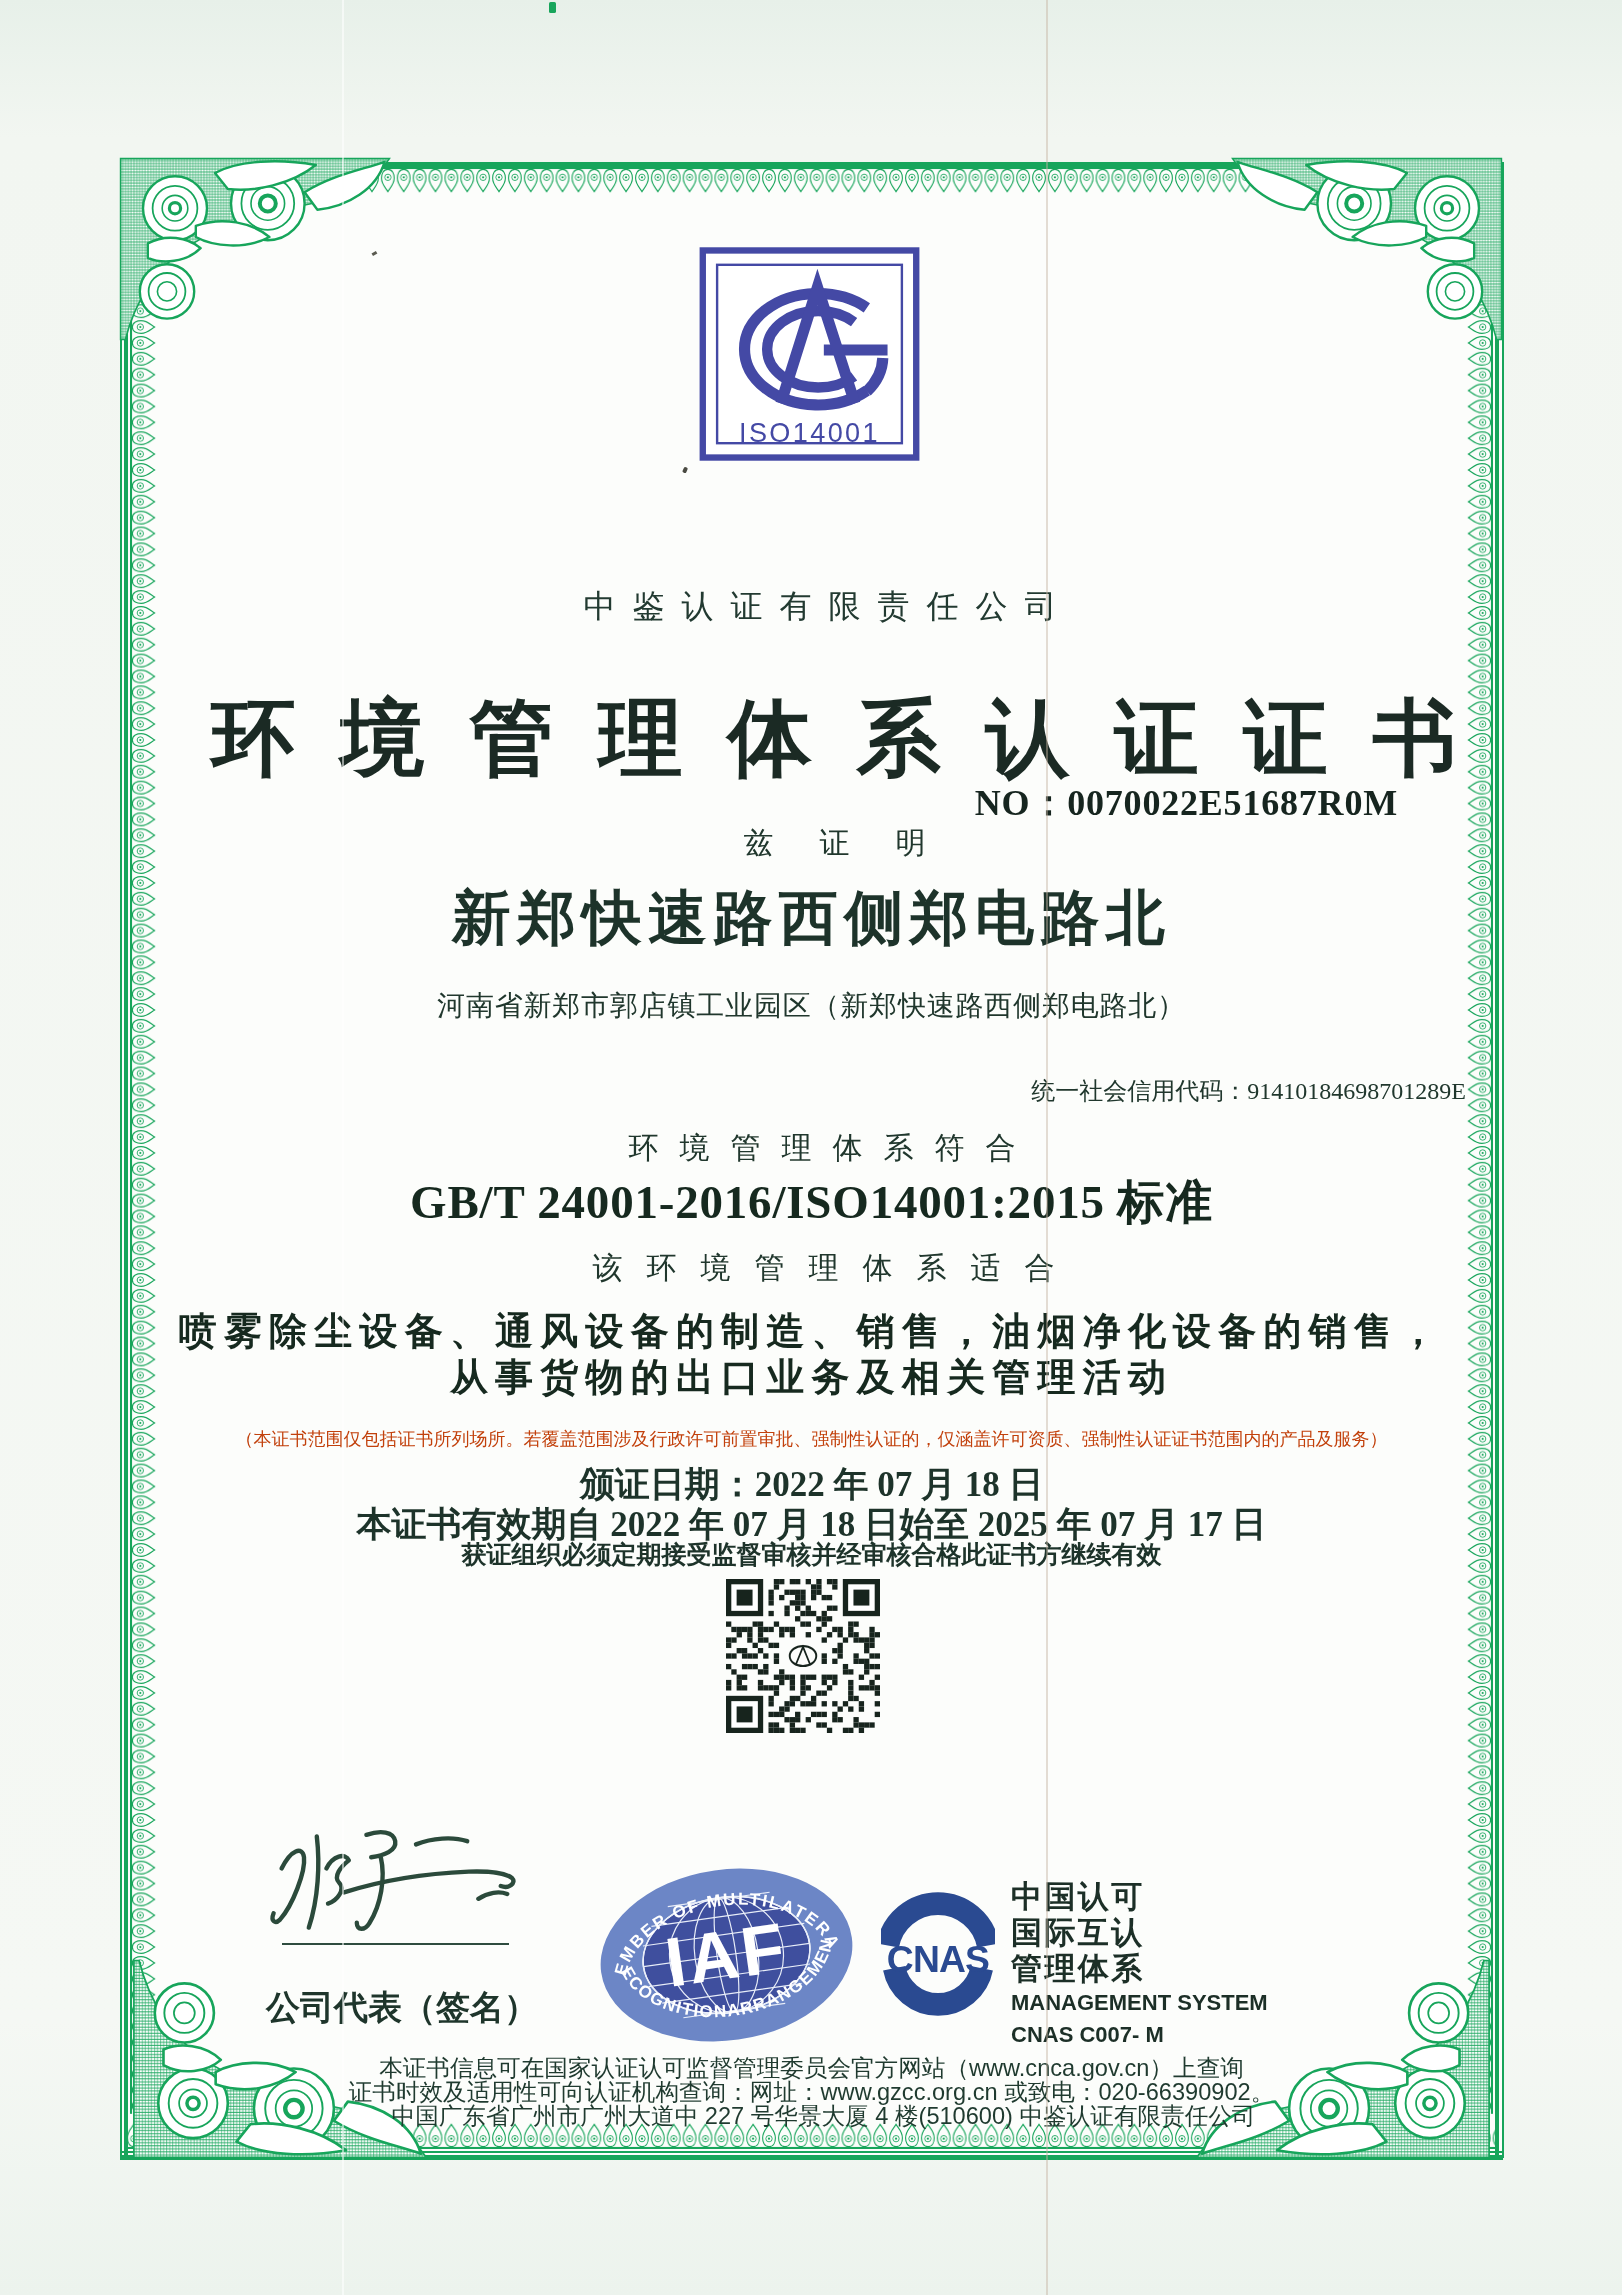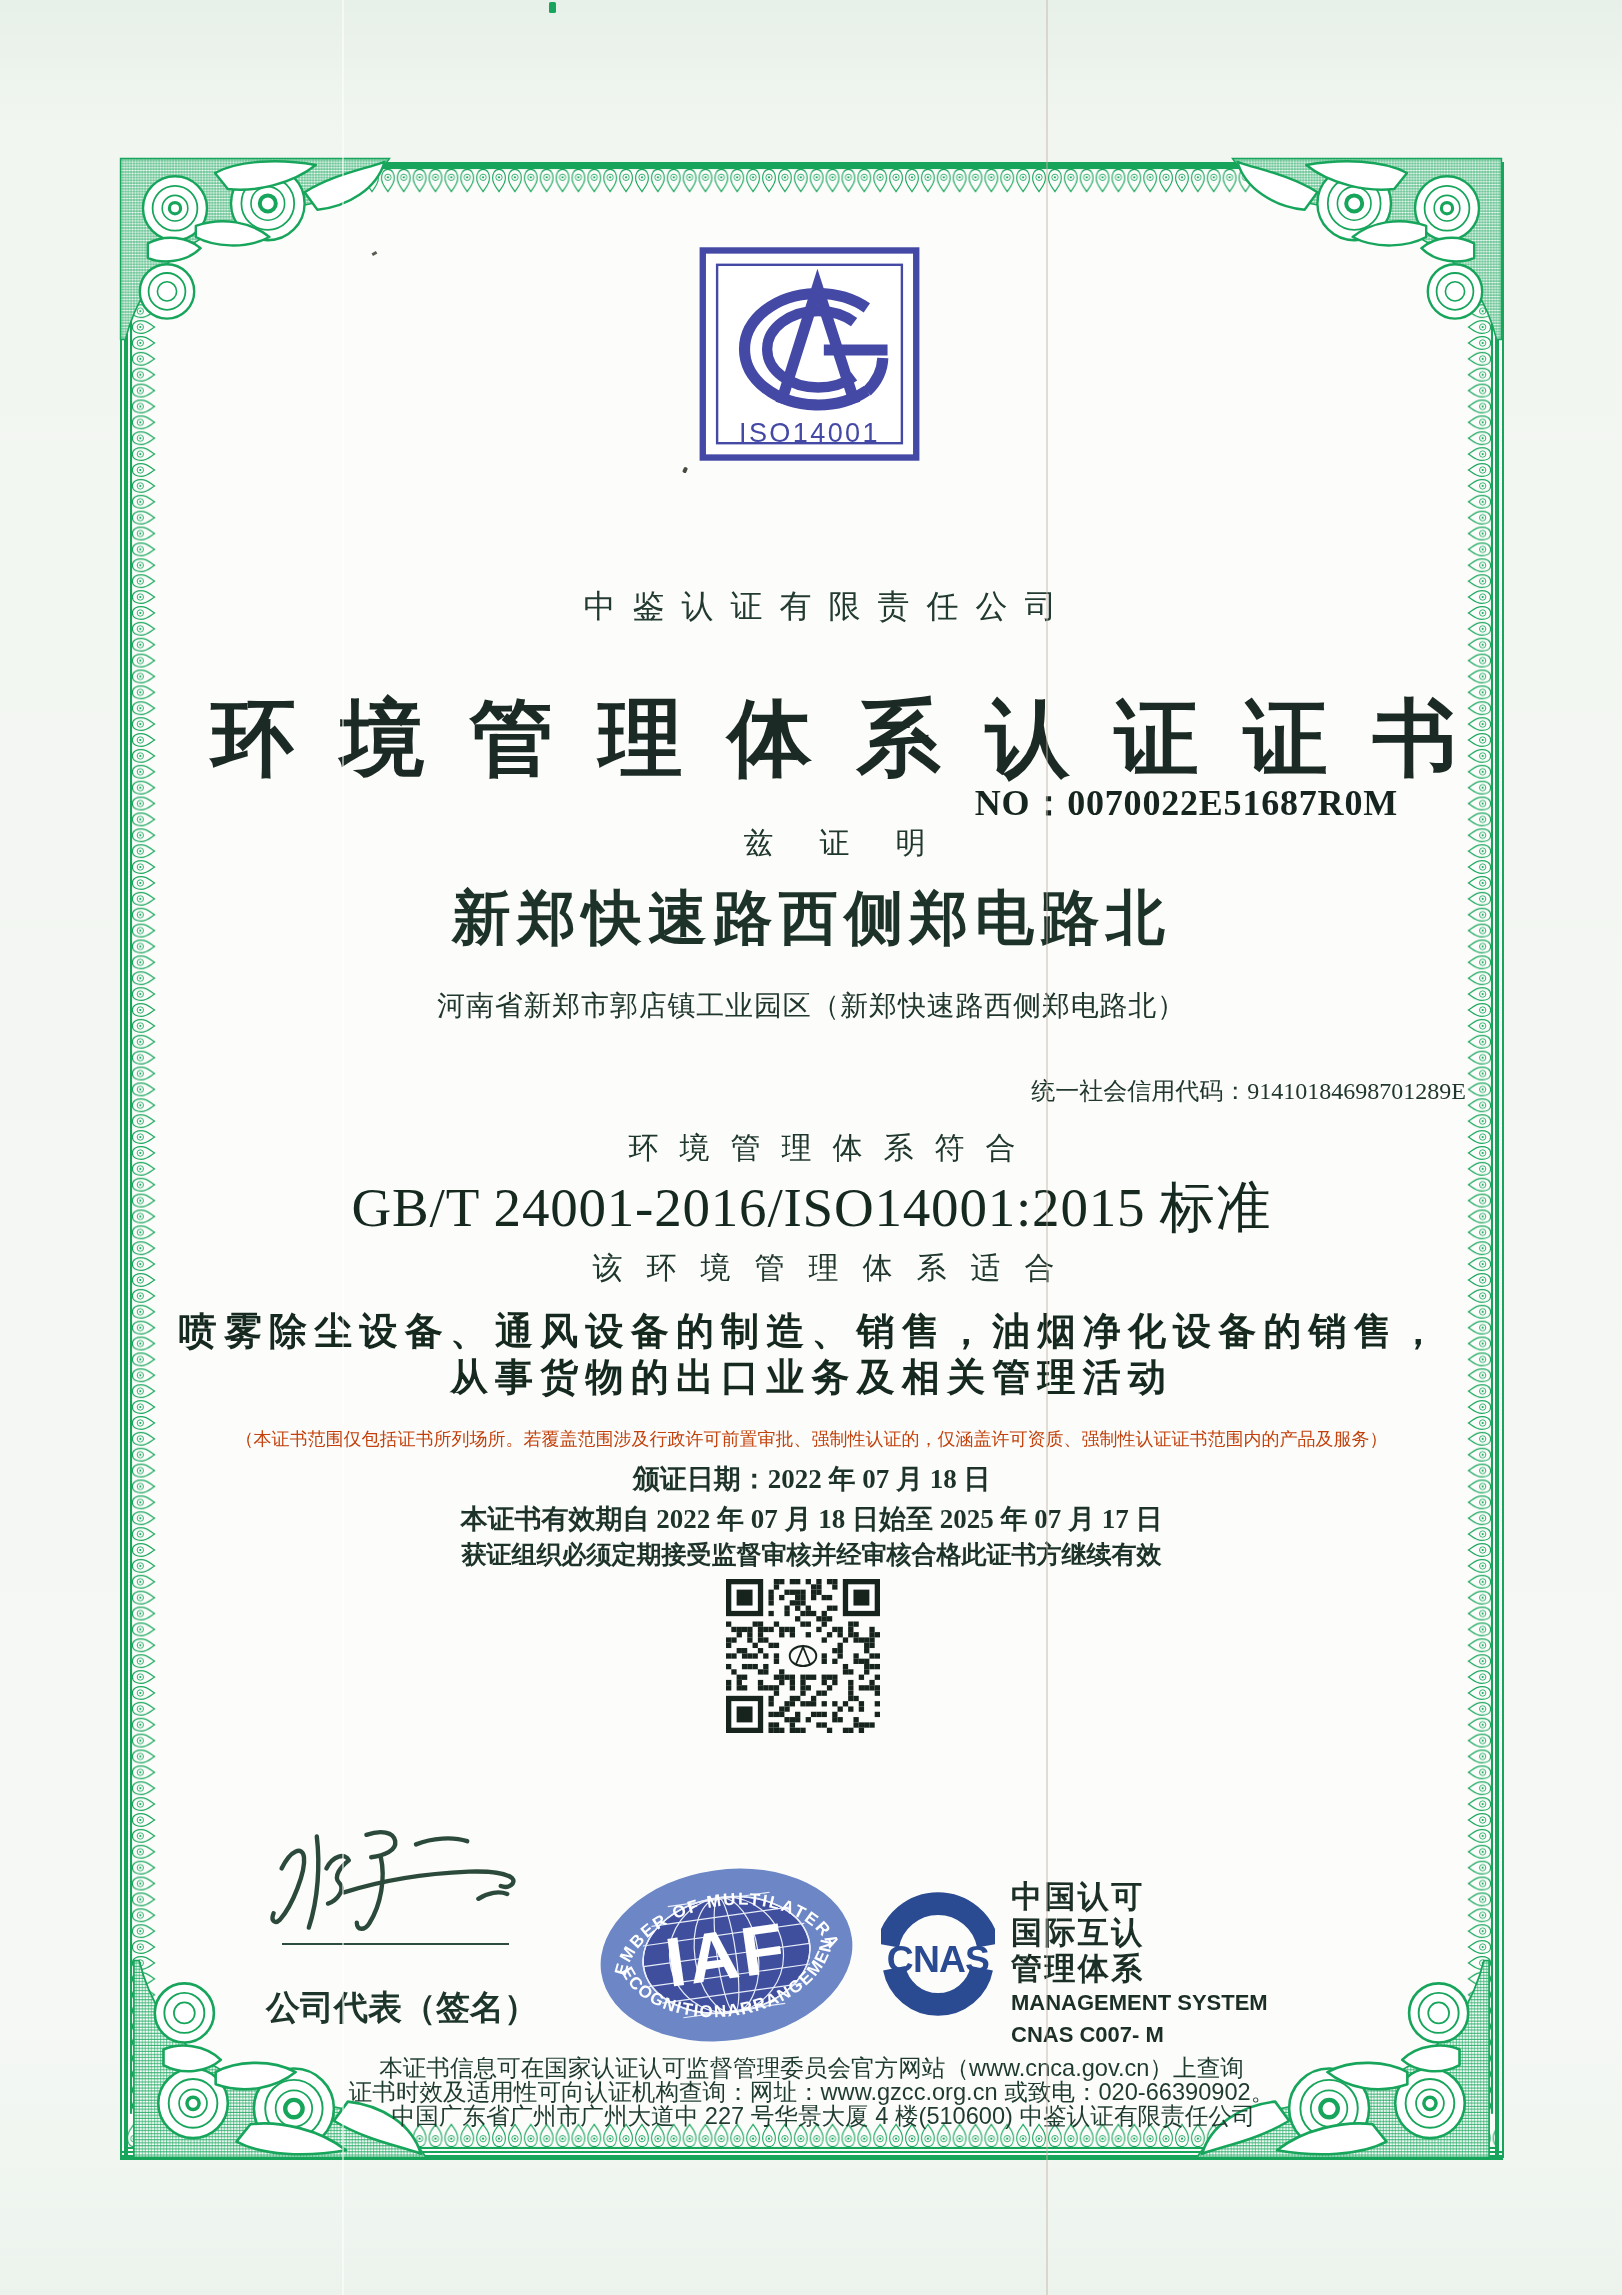--- a/index.html
+++ b/index.html
@@ -22,27 +22,27 @@
   .sans{font-family:"Liberation Sans","DejaVu Sans",sans-serif;}
 
   .issuer{top:585px;font-size:32px;letter-spacing:17px;padding-left:17px;font-weight:500;color:#223A31;}
   .cert-title{top:682px;font-size:84px;font-weight:700;letter-spacing:45px;padding-left:45px;color:#1B2A24;}
   .no-line{top:779px;right:225px;font-size:36px;font-weight:700;color:#16251F;letter-spacing:0.8px;}
   .hereby{top:823px;font-size:30px;letter-spacing:46px;padding-left:46px;font-weight:500;}
   .company{top:879px;font-size:59px;font-weight:600;letter-spacing:6.4px;color:#1D332A;}
   .address{top:987px;font-size:28px;font-weight:500;letter-spacing:0.8px;}
   .credit{top:1075px;right:157px;font-size:24px;font-weight:500;}
   .conform{top:1128px;font-size:30px;letter-spacing:21px;padding-left:21px;font-weight:500;}
-  .standard{top:1171px;font-size:55px;font-weight:400;color:#16291F;letter-spacing:0.8px;}
+  .standard{top:1171px;font-size:47px;font-weight:700;color:#16291F;letter-spacing:0.8px;}
   .suitable{top:1248px;font-size:30px;letter-spacing:24px;padding-left:24px;font-weight:500;}
   .scope{font-size:38px;font-weight:700;letter-spacing:7.2px;color:#16291F;}
   .scope1{top:1306px;}
   .scope2{top:1352px;}
   .note{top:1427px;font-size:18px;font-weight:500;color:#c2410c;}
-  .dateline{font-size:27px;font-weight:600;color:#1D332A;}
+  .dateline{font-size:35px;font-weight:600;color:#1D332A;}
   .issue{top:1461px;}
   .validity{top:1501px;}
   .surv{top:1538px;font-size:25px;}
   .sig-underline{left:282px;top:1943px;width:227px;height:2.4px;background:#2E4C3F;z-index:6;}
   .sig-label{left:194px;top:1985px;width:416px;text-align:center;font-size:34px;font-weight:600;color:#1E352B;z-index:6;}
   .cnas-text{left:1011px;top:1879px;z-index:6;color:#1C2F27;}
   .cnas-text .zh{font-size:31px;line-height:36px;font-weight:700;letter-spacing:2.4px;}
   .cnas-text .en{font-size:22px;line-height:32px;font-weight:700;letter-spacing:0;}
   .footer-line{font-size:23.6px;font-weight:500;color:#1F3A2F;}
   .f1{top:2052px;} .f2{top:2076px;} .f3{top:2100px;padding-left:12px;}

